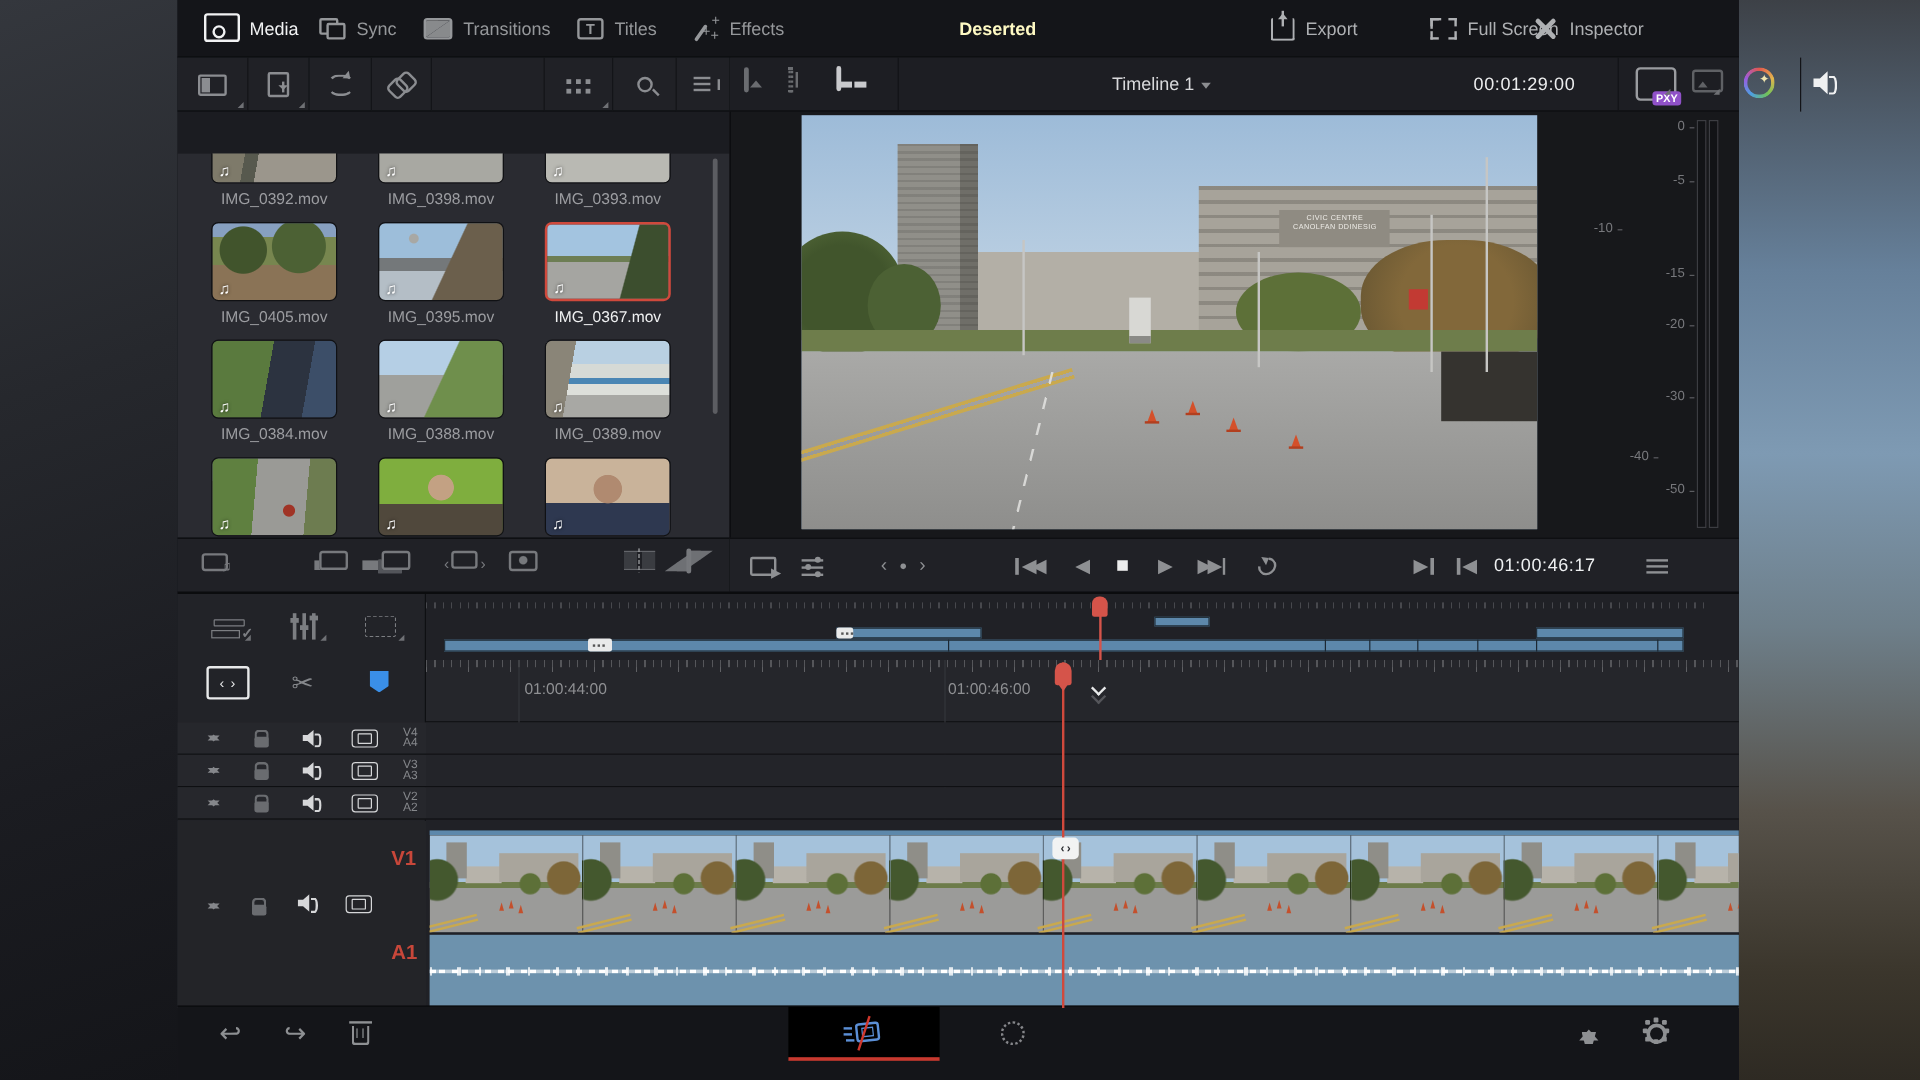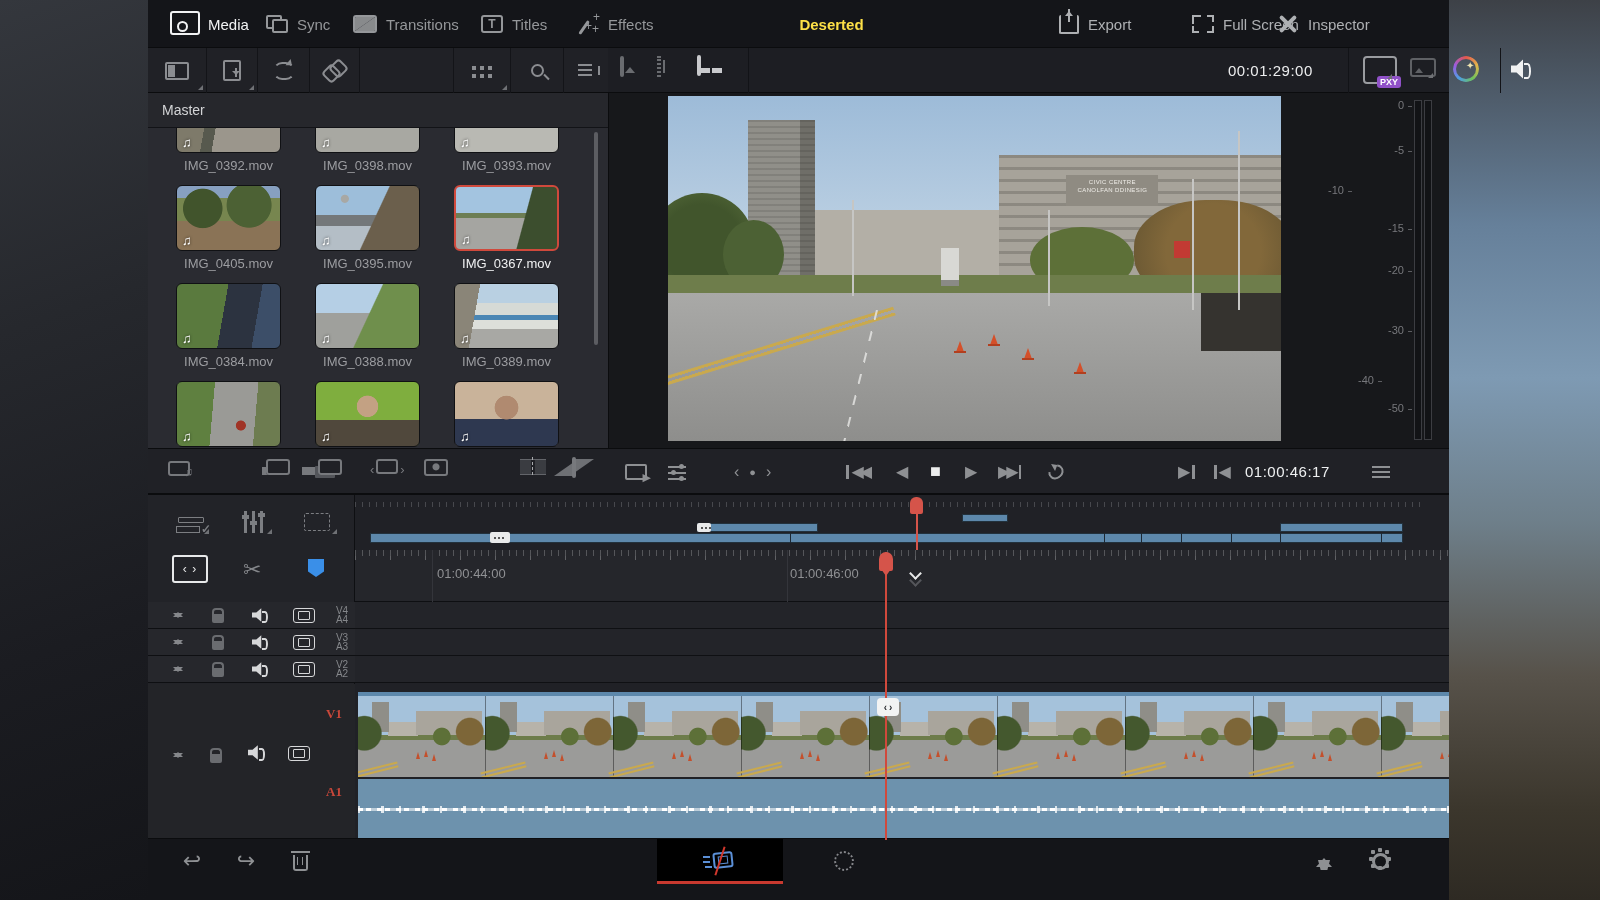--- a/index.html
+++ b/index.html
@@ -15,21 +15,21 @@
   
   .app { position:absolute; left:148px; top:0; width:1301px; height:900px; background:#1b1c21; color:#c9cacd; }
 
   
   .topbar { position:absolute; left:0; top:0; width:1301px; height:48px; background:#141519; border-bottom:1px solid #0b0c0e; }
   .tab { position:absolute; top:0; height:48px; display:flex; align-items:center; gap:9px; color:#95979a; font-size:15px; }
   .tab.active { color:#f1f2f3; }
   .tab .lbl { white-space:nowrap; }
   .action { position:absolute; top:0; height:48px; display:flex; align-items:center; gap:9px; color:#aeb0b3; font-size:15px; }
   .proj-title { position:absolute; left:0; top:0; width:1367px; height:48px; display:flex; align-items:center; justify-content:center;
-    color:#fde047; font-size:15px; font-weight:bold; pointer-events:none; }
+    color:#fef9c3; font-size:15px; font-weight:bold; pointer-events:none; }
 
   
   .i-media { width:26px; height:20px; border:2px solid currentColor; border-radius:3px; position:relative; }
   .i-media:before { content:''; position:absolute; left:-5px; top:-5px; width:26px; height:20px; border:2px solid currentColor; border-radius:3px; background:#141519; }
   .i-media:after { content:''; position:absolute; left:2px; top:5px; width:7px; height:7px; border-radius:50%; border:2px solid currentColor; }
   .i-sync { width:22px; height:18px; position:relative; }
   .i-sync:before { content:''; position:absolute; left:0; top:0; width:12px; height:10px; border:2px solid currentColor; border-radius:2px; }
   .i-sync:after { content:''; position:absolute; right:0; bottom:0; width:12px; height:10px; border:2px solid currentColor; border-radius:2px; background:#141519; }
   .i-trans { width:24px; height:18px; border:2px solid currentColor; border-radius:3px; position:relative; overflow:hidden; }
   .i-trans:before { content:''; position:absolute; left:0; top:0; border-style:solid; border-width:7px 10px; border-color:currentColor transparent transparent currentColor; opacity:.9; }
@@ -200,21 +200,21 @@
   .trk-lbl { position:absolute; left:183px; width:22px; font-size:10px; line-height:9px; color:#85878b; text-align:center; }
   .i-updown { position:relative; width:12px; height:16px; }
   .i-updown:before { content:''; position:absolute; left:1px; top:0; border:5px solid transparent; border-bottom:5px solid currentColor; }
   .i-updown:after { content:''; position:absolute; left:1px; bottom:0; border:5px solid transparent; border-top:5px solid currentColor; }
   .i-lock { position:relative; width:12px; height:9px; background:currentColor; border-radius:2px; margin-top:7px; }
   .i-lock:before { content:''; position:absolute; left:0px; top:-6px; width:8px; height:6px; border:2px solid currentColor; border-bottom:none; border-radius:4px 4px 0 0; }
   .i-film { position:relative; width:22px; height:15px; border:1.5px solid currentColor; border-radius:3px; }
   .i-film:before { content:''; position:absolute; inset:2px 4px; border:1px solid currentColor; border-radius:1px; }
 
   .v1a1-head { position:absolute; left:0; top:189px; width:207px; height:156px; background:#232428; }
-  .v1-lbl,.a1-lbl { position:absolute; left:178px; font-size:13px; font-weight:bold; color:#c8473a;font-family:Liberation Serif, serif; }
+  .v1-lbl,.a1-lbl { position:absolute; left:178px; font-size:17px; font-weight:bold; color:#c8473a; }
 
   
   .tl-content { position:absolute; left:207px; top:0; width:1094px; height:345px; }
   .mini { position:absolute; left:0; top:7px; width:1065px; height:48px; }
   .mini-ticks { position:absolute; left:0; top:0; width:100%; height:5px;
     background:repeating-linear-gradient(90deg,#47484d 0 1px,transparent 1px 7px); }
   .mbar { position:absolute; background:#5d88ab; border:1px solid #22313c; }
   .mhandle { position:absolute; background:#e9eaea; border-radius:2px; }
   .mhandle:before { content:''; position:absolute; left:4px; top:45%; width:2px; height:2px; background:#555; box-shadow:4px 0 0 #555,8px 0 0 #555; }
   .mini-ph { position:absolute; left:555px; top:-5px; width:13px; height:17px; background:#d5544a; border-radius:6px 6px 2px 2px; }
@@ -367,23 +367,20 @@
         <span class="i-grid"></span>
       </div>
     <div class="mp-cell" style="left:363px;width:53px">
         <span class="i-search"></span>
       </div>
     <div class="mp-cell" style="left:416px;width:44px;border-right:none">
         <span class="i-sort"></span>
       </div>
   </div>
 
-  <div class="bin-bar">
-    <span>Master</span>
-  </div>
 
   <div class="clip-area">
     <div class="clip-grid">
       <div class="clip-cell">
         <div class="thumb art-roadwall">
             <span class="note">♫</span>
           </div>
         <div class="clip-name">IMG_0392.mov</div>
       </div>
       <div class="clip-cell">
@@ -466,20 +463,24 @@
     <div class="et" style="left:424px"><span class="i-trans" style="width:28px;height:18px"></span></div>
   </div>
 
   <div class="viewer-bg"></div>
   <div class="vw-toolbar"></div>
   <div class="vw-ic" style="left:472px;color:#6a6c70"><span class="i-imgview"></span></div>
   <div class="vw-ic" style="left:509px;color:#6a6c70"><span class="i-frameview"></span></div>
   <div class="vw-ic" style="left:549px;color:#c9cacd;top:57px"><span class="i-multiview"></span></div>
   <div class="vw-sep" style="left:600px"></div>
 
+  <div class="src-label">
+    <span>Timeline 1</span>
+    <span class="caret-dn"></span>
+  </div>
   <div class="vw-tc">00:01:29:00</div>
 
   <div class="vw-sep" style="left:1200px"></div>
   <div class="pxy corner">
     <span class="tag">PXY</span>
   </div>
   <div class="vw-ic corner" style="left:1262px"><span class="i-resizeview" style="display:inline-block"></span></div>
   <div class="vw-ic" style="left:1305px;top:56px"><span class="i-magic" style="display:inline-block"></span></div>
   <div class="magic-star">✦</div>
   <div class="vw-sep" style="left:1352px"></div>

